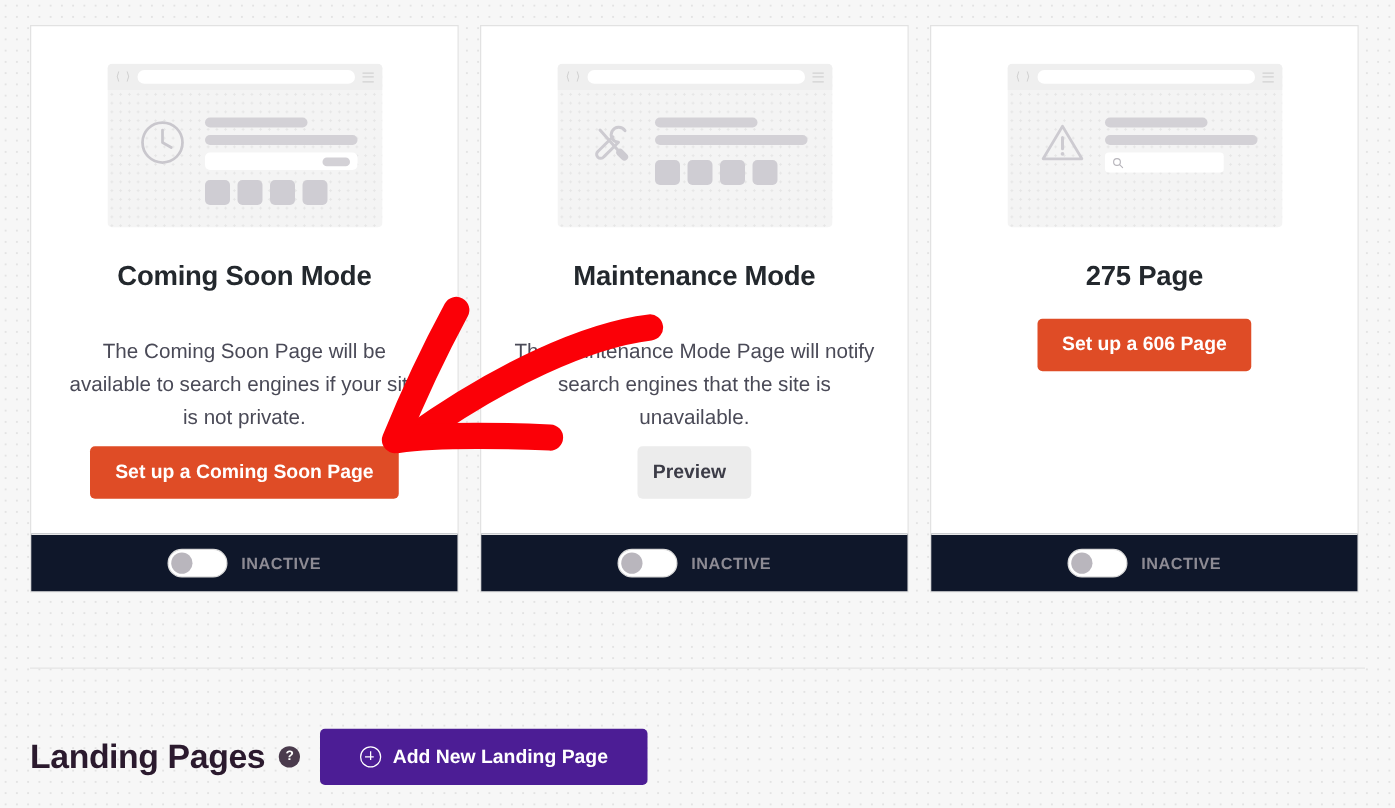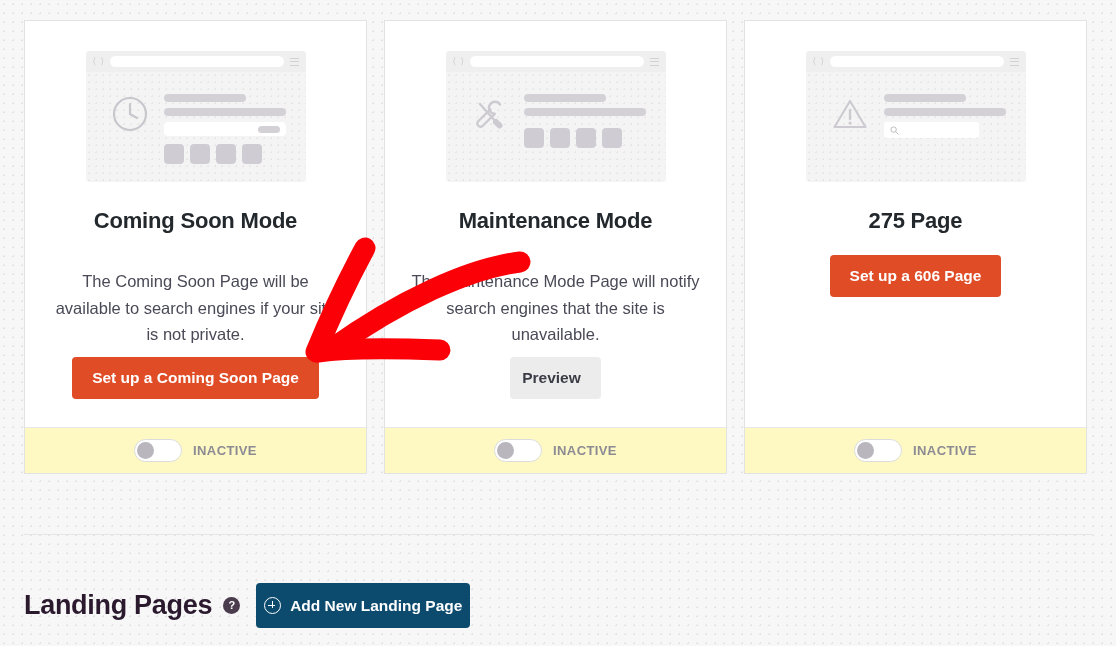--- a/index.html
+++ b/index.html
@@ -95,21 +95,21 @@
   .btn{
     font-family:"Liberation Sans", sans-serif;
     font-size:15.5px;font-weight:bold;border:none;border-radius:4px;
     padding:13px 20px;cursor:pointer;line-height:1;white-space:nowrap;
   }
   .btn-primary{background:#df4c26;color:#ffffff;}
   .btn-secondary{background:#ececec;color:#3c3c47;padding-left:12px;}
   
   .card-foot{
     border-top:1px solid #e8e8e8;
-    background:#fef9c3;
+    background:#0f172a;
     height:45px;
     display:flex;align-items:center;justify-content:center;gap:11px;
   }
   .toggle{
     width:48px;height:23px;border-radius:12px;background:#ffffff;
     border:1px solid #dcdcdc;position:relative;cursor:pointer;
     box-sizing:border-box;
   }
   .toggle .knob{
     position:absolute;left:2px;top:2px;width:17px;height:17px;
@@ -129,22 +129,22 @@
     font-size:27px;font-weight:bold;color:#2b1a2e;letter-spacing:-0.3px;
     display:flex;align-items:center;gap:11px;
   }
   .help-icon{
     width:17px;height:17px;border-radius:50%;background:#4a3b4d;color:#fff;
     font-size:11px;font-weight:bold;display:flex;align-items:center;
     justify-content:center;line-height:1;cursor:pointer;
     font-family:"Liberation Sans", sans-serif;
   }
   .btn-add{
-    background:#0c4a6e;color:#fff;border:none;border-radius:4px;
-    font-size:15.5px;font-weight:bold;padding:14px 8px;cursor:pointer;
+    background:#4c1d95;color:#fff;border:none;border-radius:4px;
+    font-size:15.5px;font-weight:bold;padding:14px 32px;cursor:pointer;
     display:flex;align-items:center;gap:9px;line-height:1;
     font-family:"Liberation Sans", sans-serif;
   }
   .plus-circle{
     width:15px;height:15px;border:1.6px solid #fff;border-radius:50%;
     position:relative;flex:0 0 15px;
   }
   .plus-circle::before,.plus-circle::after{
     content:"";position:absolute;background:#fff;
   }

